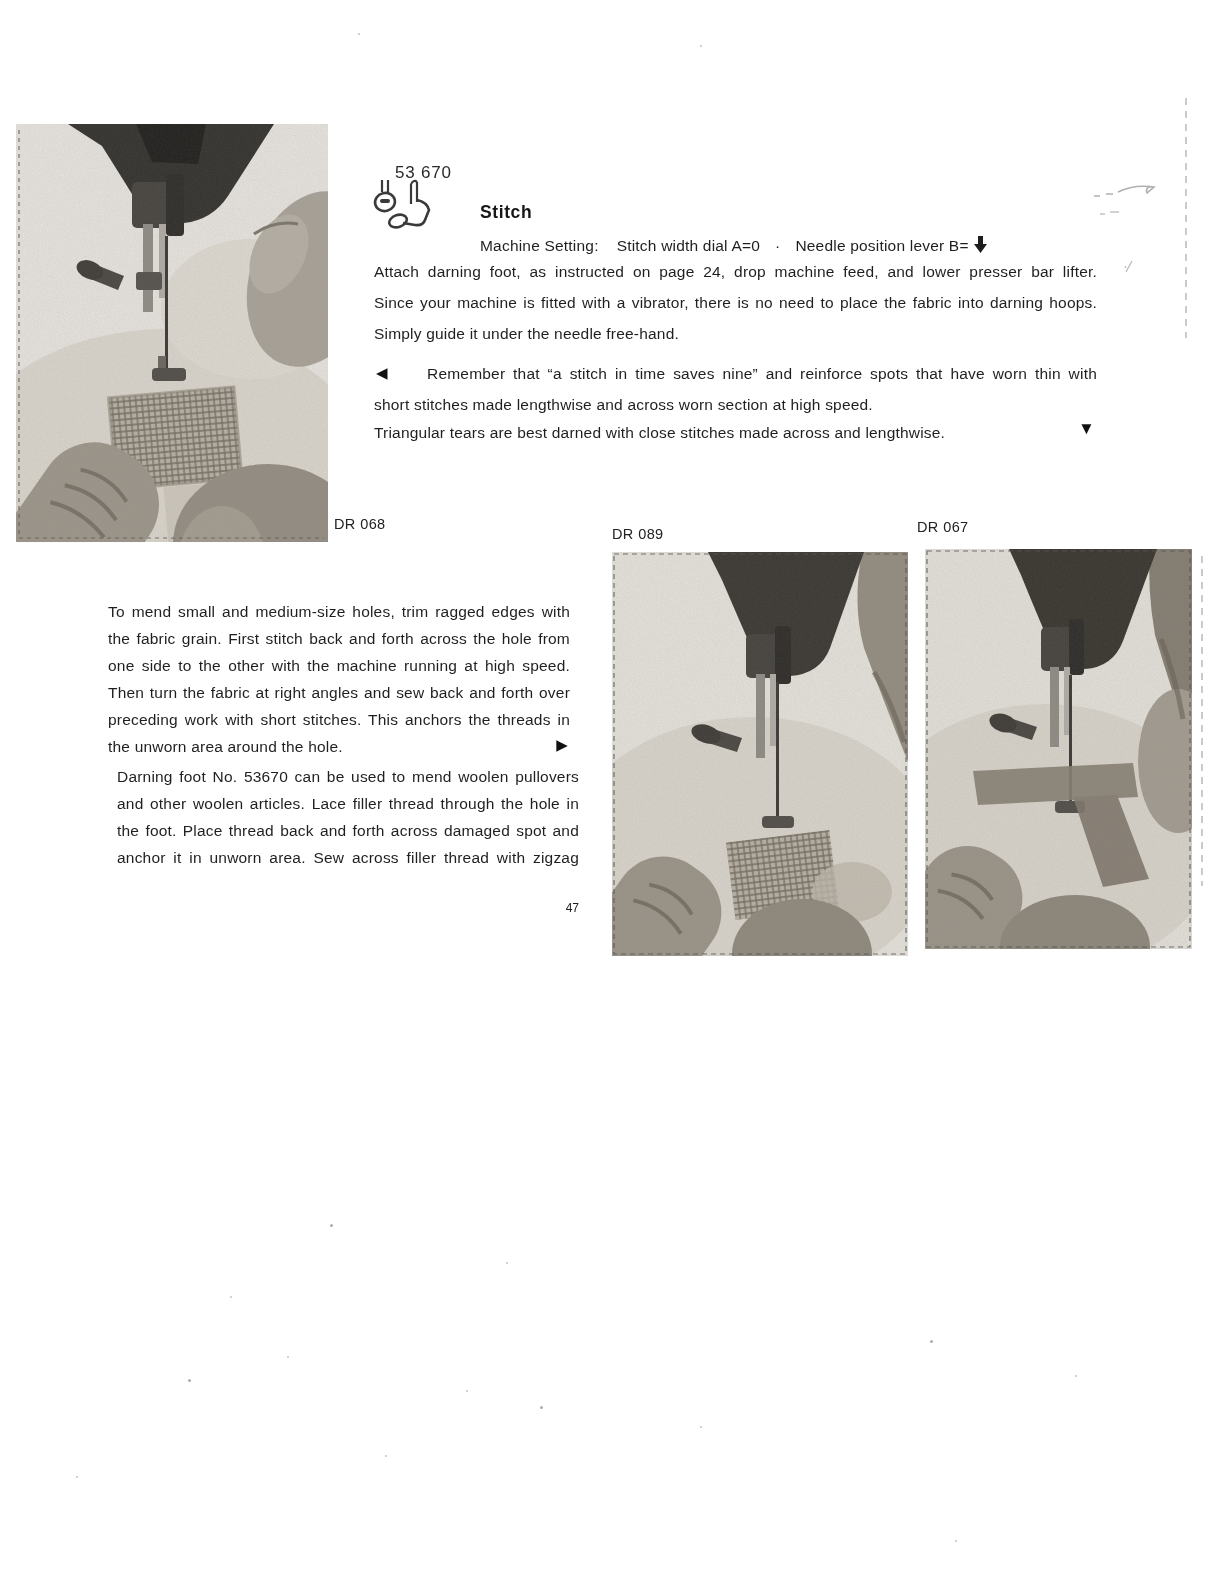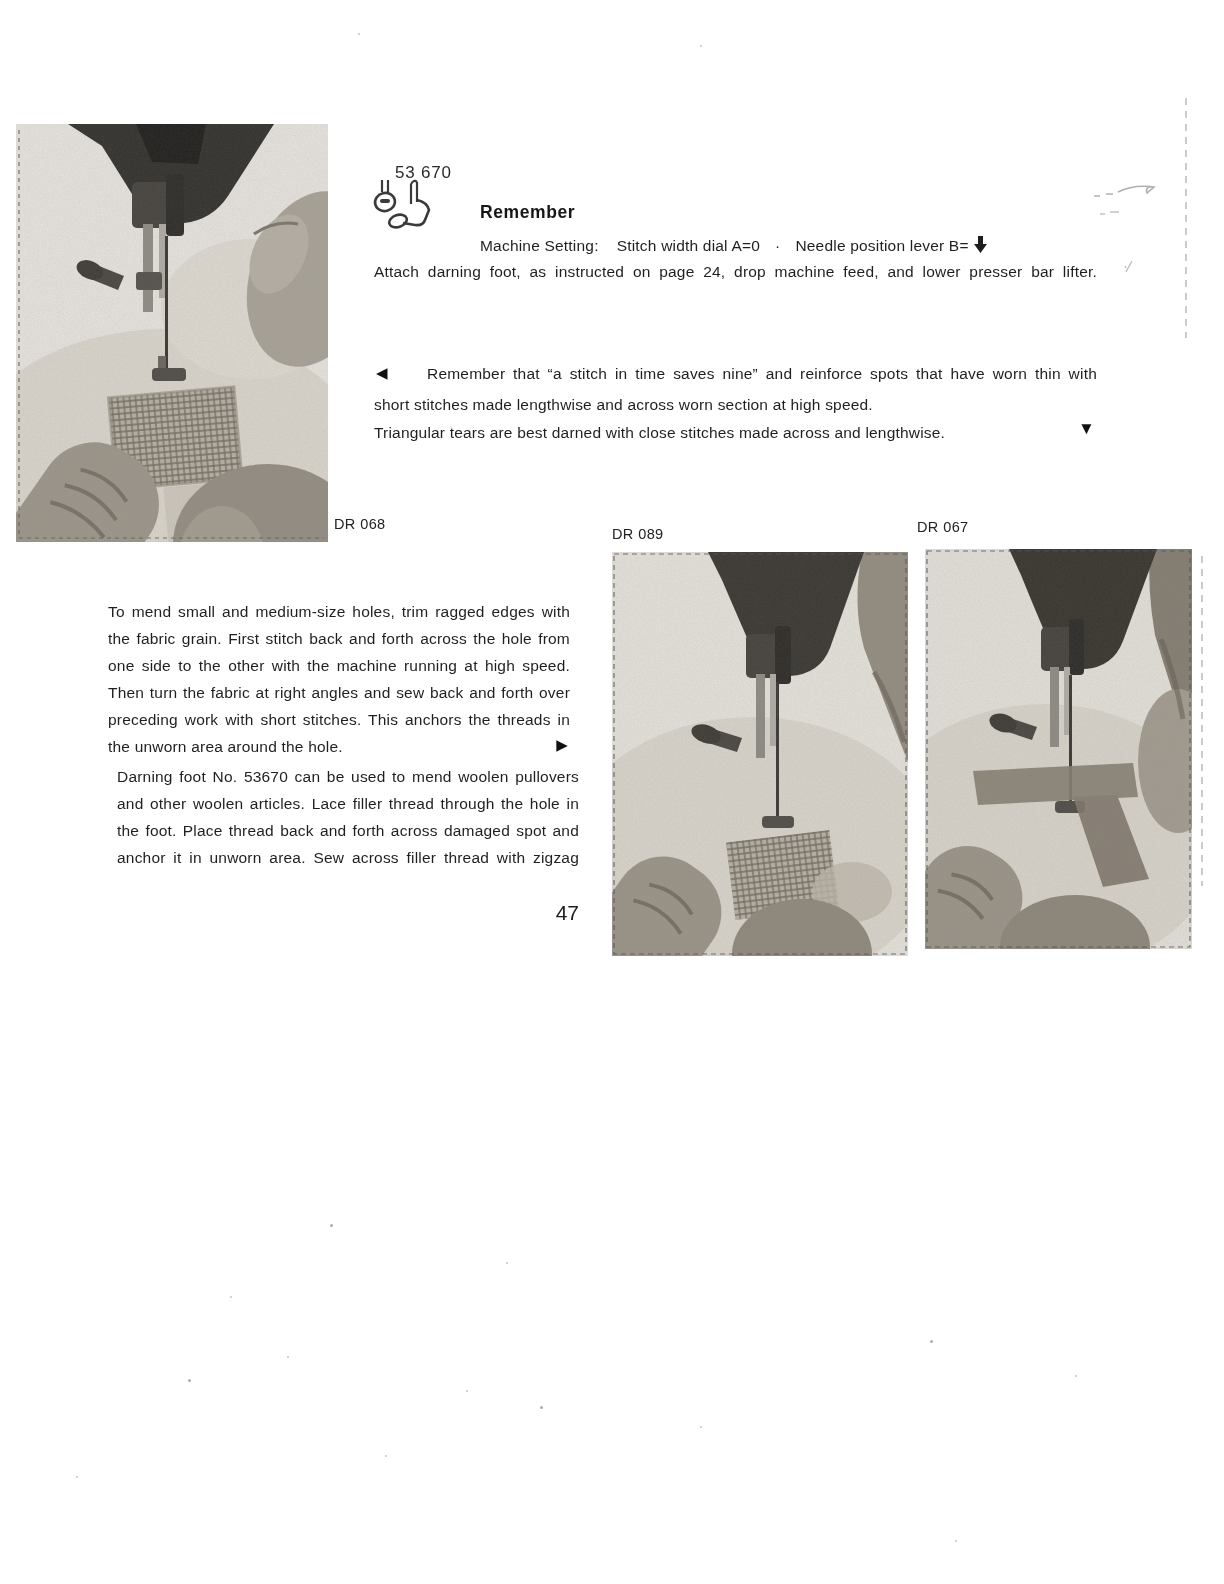--- a/index.html
+++ b/index.html
@@ -15,21 +15,21 @@
   
   .heading{font-size:17.5px;font-weight:bold;letter-spacing:0.6px;color:#171717;}
   
   .msrow{display:flex;align-items:baseline;font-size:15.5px;letter-spacing:0.2px;}
   .msrow .gapL{margin-right:18px;}
   .msrow .gapM{margin-right:15px;}
   .msrow .arr{position:relative;top:2px;margin-left:5px;}
   
   .figlabel{font-size:14.5px;letter-spacing:0.4px;color:#222;}
   .partnum{font-size:17px;letter-spacing:0.8px;color:#2a2a2a;}
-  .pagenum{font-size:21px;color:#1c1c1c;text-align:right;}
+  .pagenum{font-size:12px;color:#1c1c1c;text-align:right;}
   
   .marker{font-size:15px;color:#111;line-height:1;}
   
   figure{margin:0;padding:0;}
   
   .dashline{width:2px;opacity:.45;
     background:repeating-linear-gradient(#8a8a8a 0 7px,transparent 7px 13px);}
   .speck{position:absolute;width:2px;height:2px;background:#9a9a9a;border-radius:50%;opacity:.6;}
   .speck.b{width:3px;height:3px;background:#777;}
 </style>
@@ -97,34 +97,36 @@
   <span class="abs partnum" style="left:395px;top:163px;">53 670</span>
   <svg class="abs" style="left:372px;top:177px;" viewBox="0 0 66 52" width="68" height="52">
     <path d="M9 3 V15 M15 3 V15" stroke="#3a3a3a" stroke-width="2.2" fill="none"></path>
     <ellipse cx="12" cy="25" rx="10" ry="9" fill="none" stroke="#3a3a3a" stroke-width="2.6" transform="rotate(-14 12 25)"></ellipse>
     <rect x="7" y="22" width="10" height="4" rx="2" fill="#3a3a3a"></rect>
     <path d="M38 7 V27 M44 5 V25 M38 7 q3 -5 6 -2" stroke="#3a3a3a" stroke-width="2.2" fill="none"></path>
     <path d="M44 23 q10 2 12 10 L52 43 q-2 6 -10 5 L30 46" stroke="#3a3a3a" stroke-width="2.6" fill="none"></path>
     <ellipse cx="25" cy="44" rx="9" ry="6" fill="none" stroke="#3a3a3a" stroke-width="2.6" transform="rotate(-18 25 44)"></ellipse>
   </svg>
 
-  <div class="abs heading" style="left:480px;top:202px;">Remember</div>
+  <div class="abs heading" style="left:480px;top:202px;">Stitch</div>
 
   <div class="abs msrow" style="left:480px;top:234px;">
     <span class="gapL">Machine Setting:</span>
     <span class="gapM">Stitch width dial A=0</span>
     <span class="gapM">·</span>
     <span>Needle position lever B=</span>
     <svg class="arr" width="13" height="17" viewBox="0 0 13 17">
       <path d="M4 0 h5 v8 h4 L6.5 17 L0 8 h4 Z" fill="#1d1d1d"></path>
     </svg>
   </div>
 
   <div class="para txt" style="left:374px;top:256px;width:723px;line-height:31px;">
     <div class="line jline">Attach darning foot, as instructed on page 24, drop machine feed, and lower presser bar lifter.</div>
+    <div class="line jline">Since your machine is fitted with a vibrator, there is no need to place the fabric into darning hoops.</div>
+    <div class="line lline">Simply guide it under the needle free-hand.</div>
   </div>
 
   <div class="para txt" style="left:374px;top:358px;width:723px;line-height:31px;">
     <span class="marker abs" style="left:2px;top:7px;">◀</span>
     <div class="line jline" style="padding-left:53px;width:670px;">Remember that “a stitch in time saves nine” and reinforce spots that have worn thin with</div>
     <div class="line lline">short stitches made lengthwise and across worn section at high speed.</div>
   </div>
 
   <div class="para txt" style="left:374px;top:417px;width:723px;line-height:31px;">
     <div class="line lline">Triangular tears are best darned with close stitches made across and lengthwise.</div>

